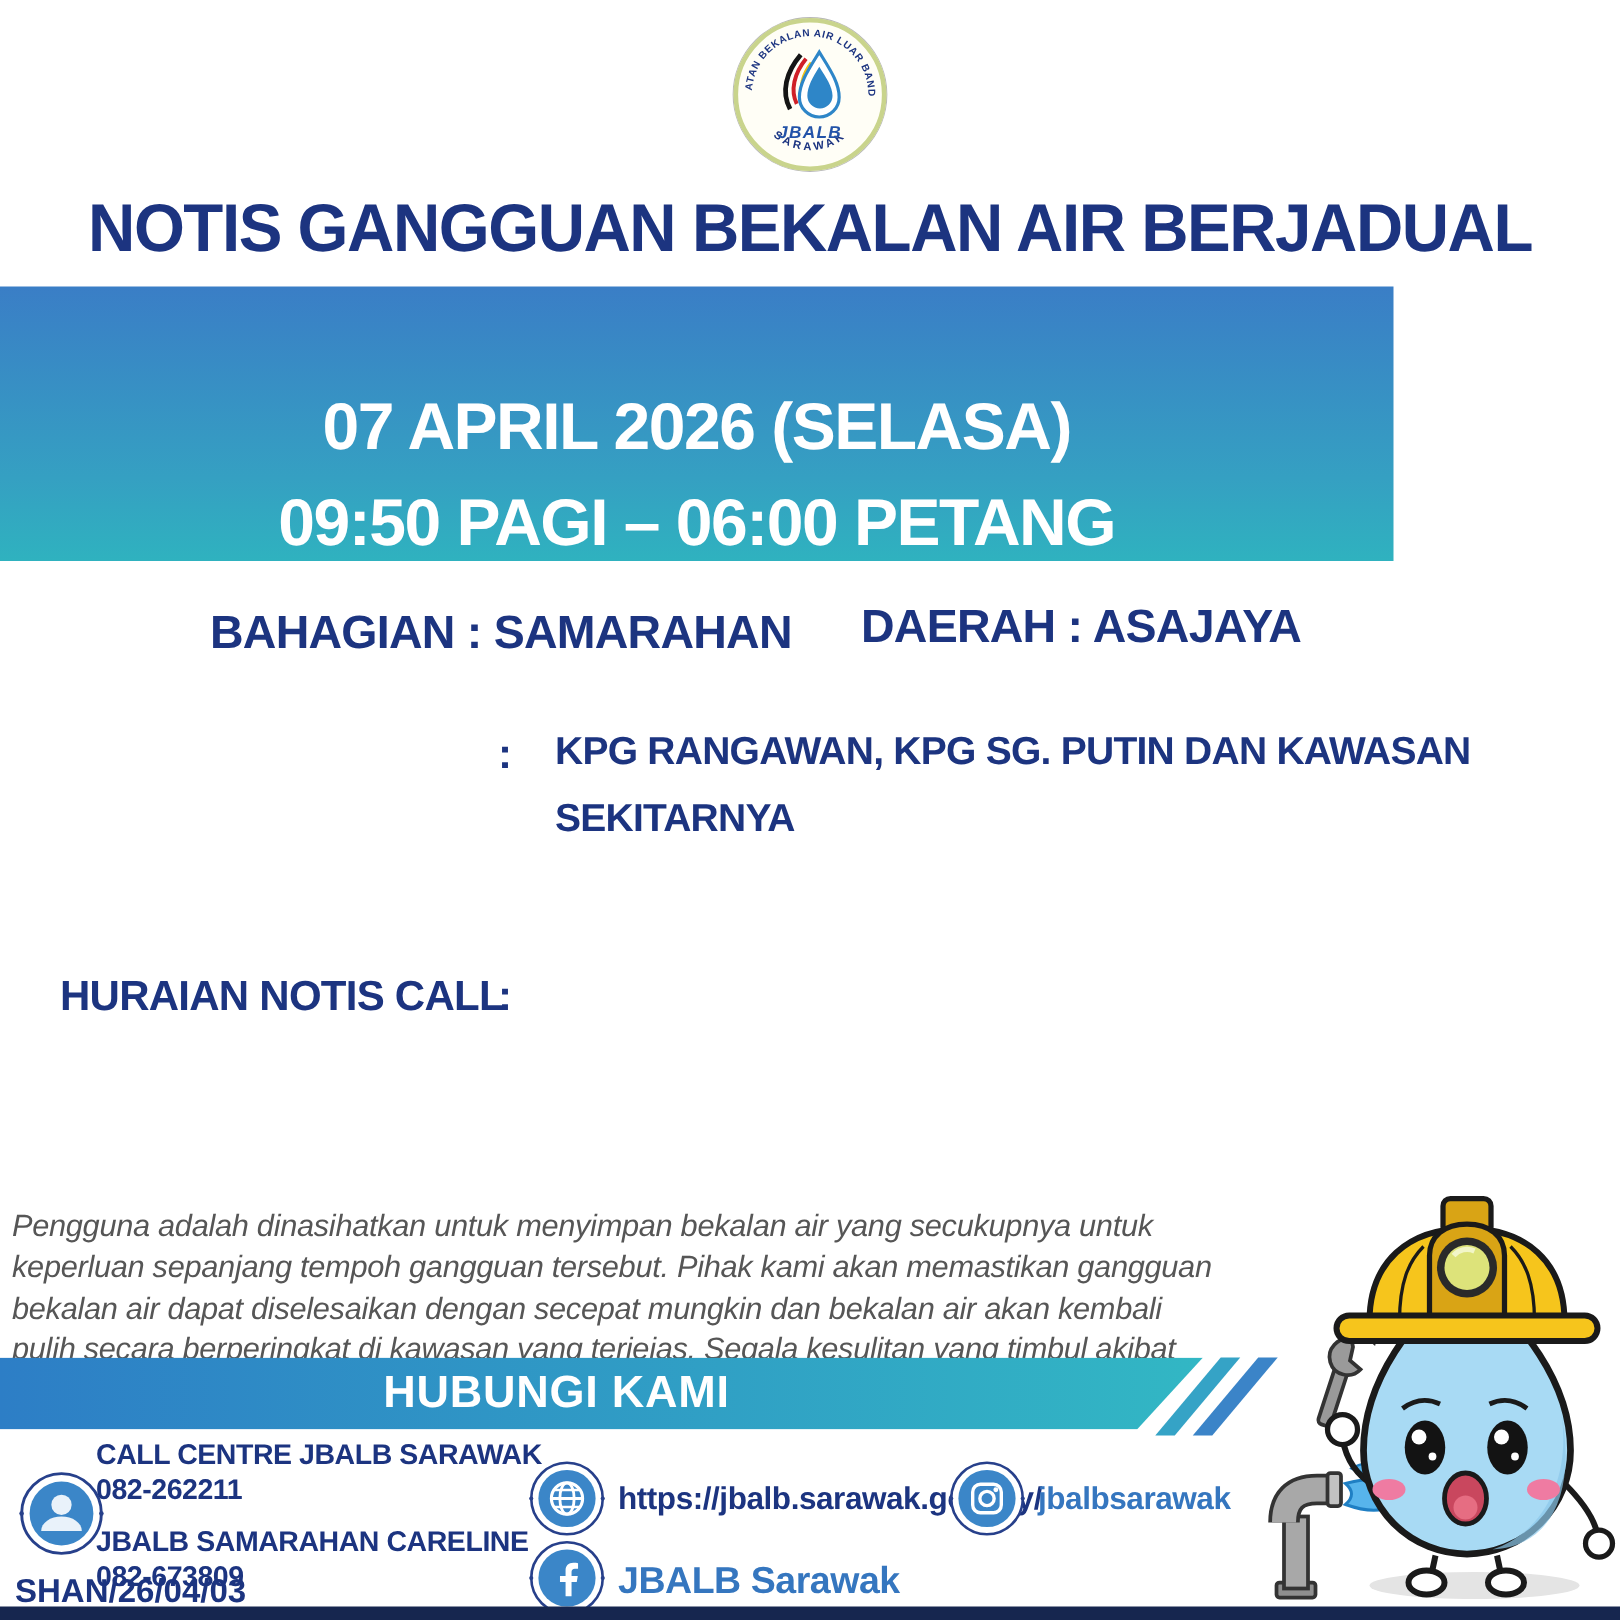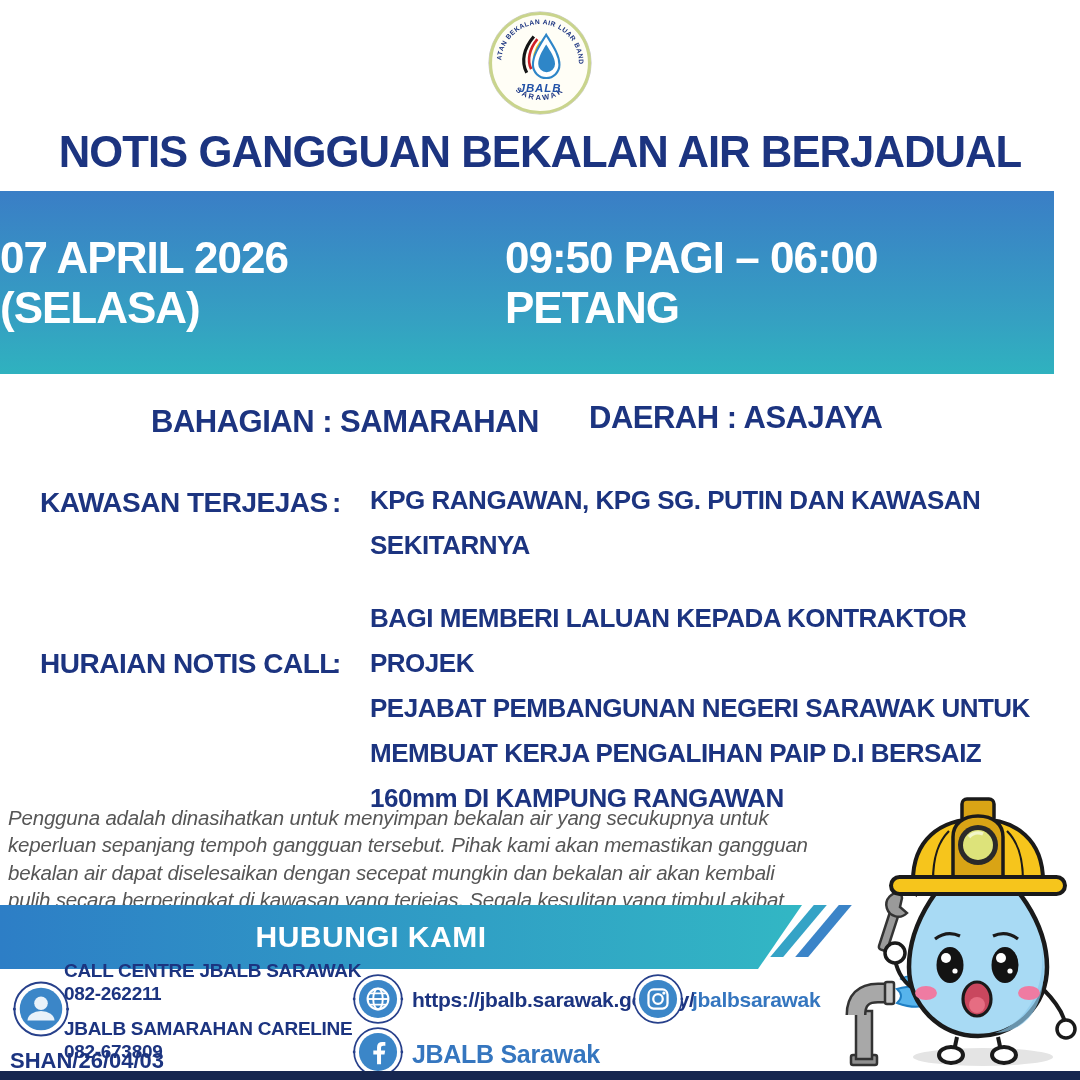--- a/index.html
+++ b/index.html
@@ -5,42 +5,42 @@
   html,body{margin:0;padding:0;background:#d8d8d8;font-family:"Liberation Sans",sans-serif;}
   .canvas{position:relative;width:1080px;height:1080px;margin:0 auto;background:#ffffff;overflow:hidden;}
 
   
   .logo{position:absolute;left:487px;top:10px;width:106px;height:106px;}
   .title{position:absolute;left:0;top:126px;width:1080px;text-align:center;
          font-size:45px;font-weight:bold;color:#1c3480;letter-spacing:-1px;
          transform:scaleX(.97);transform-origin:center;}
 
   
-  .banner{position:absolute;left:0;top:191px;width:1054px;height:183px;
+  .banner{position:absolute;left:0;top:191px;width:929px;height:183px;
           background:linear-gradient(180deg,#3a7ec6 0%,#35a0c2 70%,#2fb2bf 100%);
-          display:flex;align-items:center;justify-content:space-between;gap:14px;}
+          display:flex;flex-direction:column;align-items:center;justify-content:flex-end;gap:14px;}
   .banner .line{color:#ffffff;font-weight:bold;font-size:44px;letter-spacing:-1px;}
 
   
   .loc{position:absolute;top:404px;font-size:31px;font-weight:bold;color:#1c3480;letter-spacing:-0.5px;}
-  .loc.bahagian{left:151px;}
-  .loc.daerah{left:589px;top:400px;}
+  .loc.bahagian{left:140px;}
+  .loc.daerah{left:574px;top:400px;}
 
   
   .label{position:absolute;left:40px;font-size:28px;font-weight:bold;color:#1c3480;letter-spacing:-0.5px;}
   .colon{position:absolute;left:332px;font-size:28px;font-weight:bold;color:#1c3480;}
   .value{position:absolute;left:370px;width:660px;font-size:26px;font-weight:bold;color:#1c3480;
          line-height:45px;letter-spacing:-0.5px;white-space:pre-line;}
 
   
   .disclaimer{position:absolute;left:8px;top:804px;width:805px;font-size:20.5px;font-style:italic;
               color:#565656;line-height:1.33;letter-spacing:-0.2px;}
 
   
-  .hubungi-bar{position:absolute;left:0;top:905px;width:802px;height:64px;
+  .hubungi-bar{position:absolute;left:0;top:905px;width:802px;height:48px;
                background:linear-gradient(90deg,#2d7ec6 0%,#32b7c4 100%);
                clip-path:polygon(0 0,100% 0,calc(100% - 44px) 100%,0 100%);
                display:flex;align-items:center;justify-content:center;}
   .hubungi-bar span{color:#fff;font-size:30px;font-weight:bold;letter-spacing:0.5px;padding-right:60px;}
   .stripe{position:absolute;top:905px;height:52px;width:13px;transform:skewX(-40deg);}
   .stripe.s1{left:792px;background:#35a3c6;}
   .stripe.s2{left:817px;background:#3b84c8;}
 
   
   .cicon{position:absolute;}
@@ -82,31 +82,26 @@
   <div class="title">NOTIS GANGGUAN BEKALAN AIR BERJADUAL</div>
 
   <div class="banner">
     <div class="line">07 APRIL 2026 (SELASA)</div>
     <div class="line">09:50 PAGI – 06:00 PETANG</div>
   </div>
 
   <div class="loc bahagian">BAHAGIAN : SAMARAHAN</div>
   <div class="loc daerah">DAERAH : ASAJAYA</div>
 
-  <div class="label" style="top:487px;">KAWASAN TERJEJAS</div>
   <div class="colon" style="top:487px;">:</div>
   <div class="value" style="top:478px;">KPG RANGAWAN, KPG SG. PUTIN DAN KAWASAN
 SEKITARNYA</div>
 
   <div class="label" style="top:648px;">HURAIAN NOTIS CALL</div>
   <div class="colon" style="top:648px;">:</div>
-  <div class="value" style="top:596px;">BAGI MEMBERI LALUAN KEPADA KONTRAKTOR PROJEK
-PEJABAT PEMBANGUNAN NEGERI SARAWAK UNTUK
-MEMBUAT KERJA PENGALIHAN PAIP D.I BERSAIZ
-160mm DI KAMPUNG RANGAWAN</div>
 
   <div class="disclaimer">Pengguna adalah dinasihatkan untuk menyimpan bekalan air yang secukupnya untuk keperluan sepanjang tempoh gangguan tersebut. Pihak kami akan memastikan gangguan bekalan air dapat diselesaikan dengan secepat mungkin dan bekalan air akan kembali pulih secara berperingkat di kawasan yang terjejas. Segala kesulitan yang timbul akibat gangguan ini adalah sangat dikesali.</div>
 
   <div class="hubungi-bar">
     <span>HUBUNGI KAMI</span>
   </div>
   <div class="stripe s1"></div>
   <div class="stripe s2"></div>
 
   <svg class="cicon" style="left:12px;top:980px;" width="58" height="58" viewBox="0 0 60 60">

